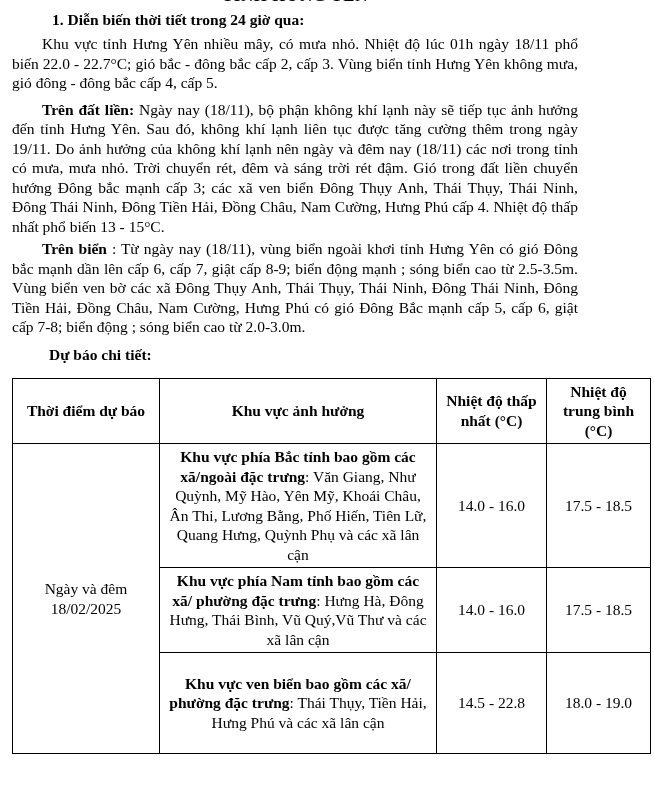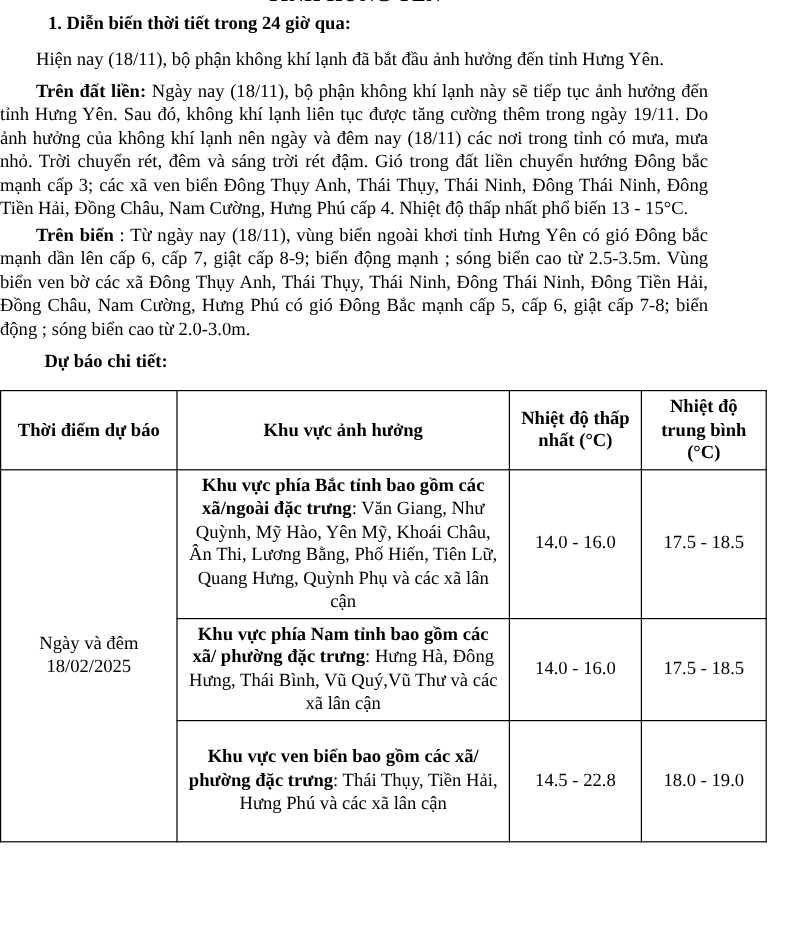--- a/index.html
+++ b/index.html
@@ -2,21 +2,21 @@
 <html><head>
 <meta charset="utf-8">
 <style>
   * { margin:0; padding:0; box-sizing:border-box; }
   html, body { background:#ffffff; }
   body {
     width:654px; height:790px; overflow:hidden;
     color:#000; font-family:"Liberation Serif", "DejaVu Serif", serif;
     font-size:15.5px;
   }
-  .page { padding:0 0; width:590px; }
+  .page { padding:0 12px; width:590px; }
 
   
   .title-clip { height:7px; overflow:hidden; text-align:center; }
   .title-clip .doc-title {
     display:inline-block; font-weight:bold; font-size:17px; line-height:20px;
     transform: translateY(-14px); letter-spacing:0.5px;
   }
 
   .h-num { font-weight:bold; line-height:20px; text-indent:40px; }
   .h1 { margin-top:3px; }
@@ -57,22 +57,22 @@
 <body>
 
 <div class="page">
 
   <div class="title-clip">
     <span class="doc-title">TỈNH HƯNG YÊN</span>
   </div>
 
   <div class="h-num h1">1. Diễn biến thời tiết trong 24 giờ qua:</div>
 
+  <p class="body-p p-past">Khu vực tỉnh Hưng Yên nhiều mây, có mưa nhỏ. Nhiệt độ lúc 01h ngày 18/11 phổ biến 22.0 - 22.7°C; gió bắc - đông bắc cấp 2, cấp 3. Vùng biển tỉnh Hưng Yên không mưa, gió đông - đông bắc cấp 4, cấp 5.</p>
 
-  <p class="body-p p-now">Hiện nay (18/11), bộ phận không khí lạnh đã bắt đầu ảnh hưởng đến tỉnh Hưng Yên.</p>
 
 
   <p class="body-p p-land"><span class="bi">Trên đất liền:</span><span> Ngày nay (18/11), bộ phận không khí lạnh này sẽ tiếp tục ảnh hưởng đến tỉnh Hưng Yên. Sau đó, không khí lạnh liên tục được tăng cường thêm trong ngày 19/11. Do ảnh hưởng của không khí lạnh nên ngày và đêm nay (18/11) các nơi trong tỉnh có mưa, mưa nhỏ. Trời chuyển rét, đêm và sáng trời rét đậm. Gió trong đất liền chuyển hướng Đông bắc mạnh cấp 3; các xã ven biển Đông Thụy Anh, Thái Thụy, Thái Ninh, Đông Thái Ninh, Đông Tiền Hải, Đồng Châu, Nam Cường, Hưng Phú cấp 4. Nhiệt độ thấp nhất phổ biến 13 - 15°C.</span></p>
 
   <p class="body-p p-sea"><span class="bi">Trên biển</span><span> : Từ ngày nay (18/11), vùng biển ngoài khơi tỉnh Hưng Yên có gió Đông bắc mạnh dần lên cấp 6, cấp 7, giật cấp 8-9; biển động mạnh ; sóng biển cao từ 2.5-3.5m. Vùng biển ven bờ các xã Đông Thụy Anh, Thái Thụy, Thái Ninh, Đông Thái Ninh, Đông Tiền Hải, Đồng Châu, Nam Cường, Hưng Phú có gió Đông Bắc mạnh cấp 5, cấp 6, giật cấp 7-8; biển động ; sóng biển cao từ 2.0-3.0m.</span></p>
 
   <div class="detail-label">Dự báo chi tiết:</div>
 
   <table class="forecast">
     <colgroup>

